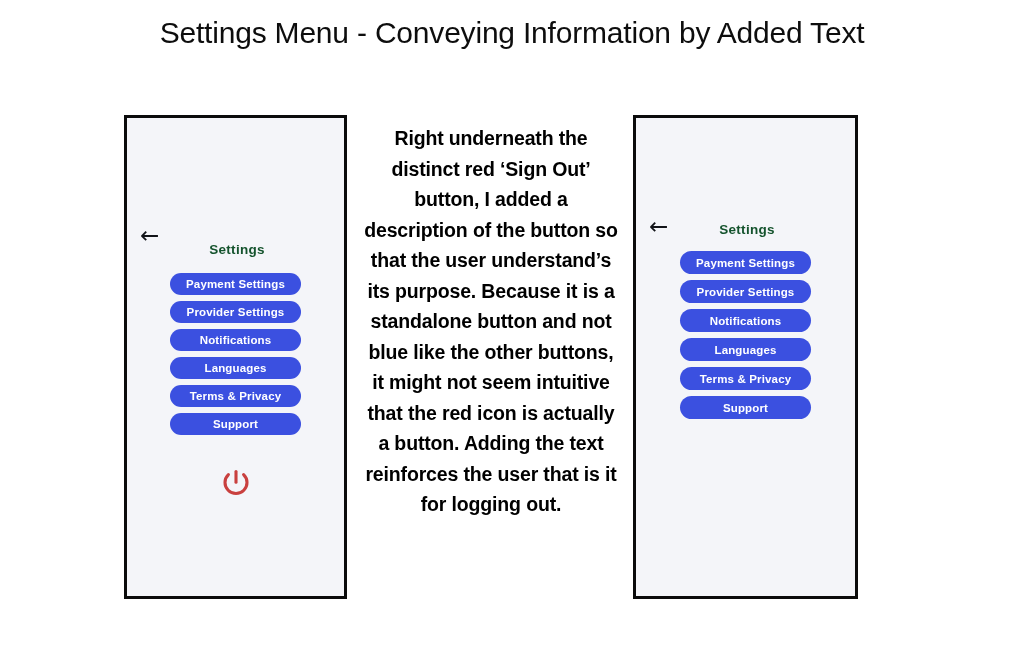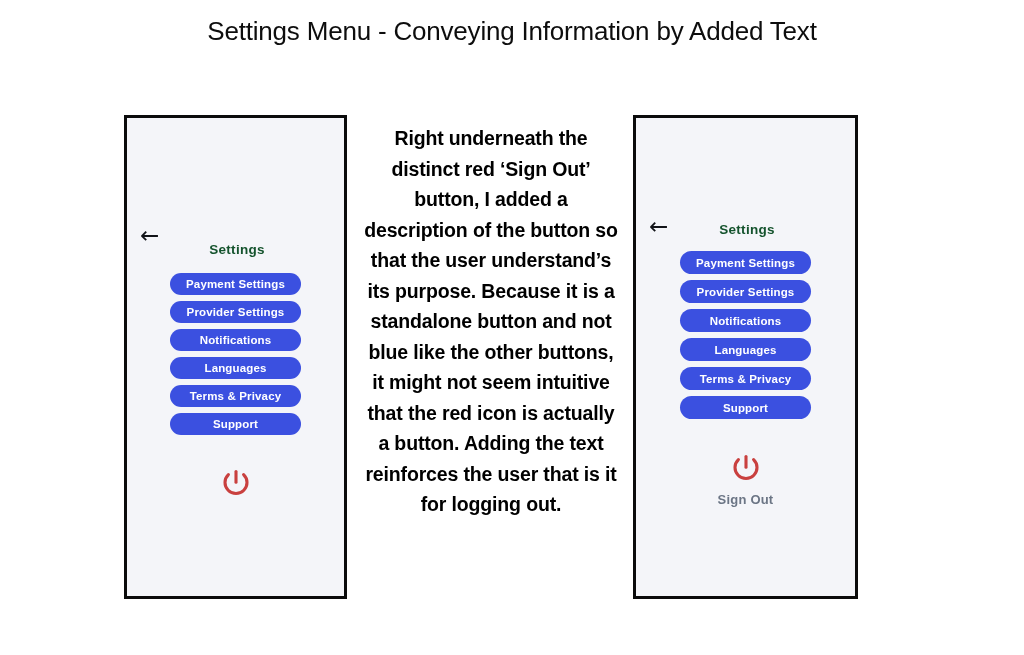--- a/index.html
+++ b/index.html
@@ -15,21 +15,21 @@
     position: relative;
   }
 
   
   .page-title {
     position: absolute;
     top: 16px;
     left: 0;
     width: 1024px;
     text-align: center;
-    font-size: 26px;
+    font-size: 30px;
     font-weight: 400;
     color: #0d0d0d;
     letter-spacing: -0.2px;
     white-space: nowrap;
   }
 
   
   .stage {
     position: absolute;
     top: 113px;
@@ -204,23 +204,16 @@
 
     <div class="menu-stack">
       <button class="menu-btn">Payment Settings</button>
       <button class="menu-btn">Provider Settings</button>
       <button class="menu-btn">Notifications</button>
       <button class="menu-btn">Languages</button>
       <button class="menu-btn">Terms &amp; Privacy</button>
       <button class="menu-btn">Support</button>
     </div>
 
-    <div class="power-block">
-      <svg class="power-icon" width="40" height="40" viewBox="0 0 40 40">
-        <path d="M12.4 11.6 A 11 11 0 1 0 27.6 11.6" fill="none" stroke="#c9403f" stroke-width="3.1" stroke-linecap="round"></path>
-        <line x1="20" y1="8.5" x2="20" y2="19.2" stroke="#c9403f" stroke-width="3.1" stroke-linecap="round"></line>
-      </svg>
-      <div class="signout-label">Sign Out</div>
-    </div>
   </div>
 
 
 </div>
 
 </body></html>

